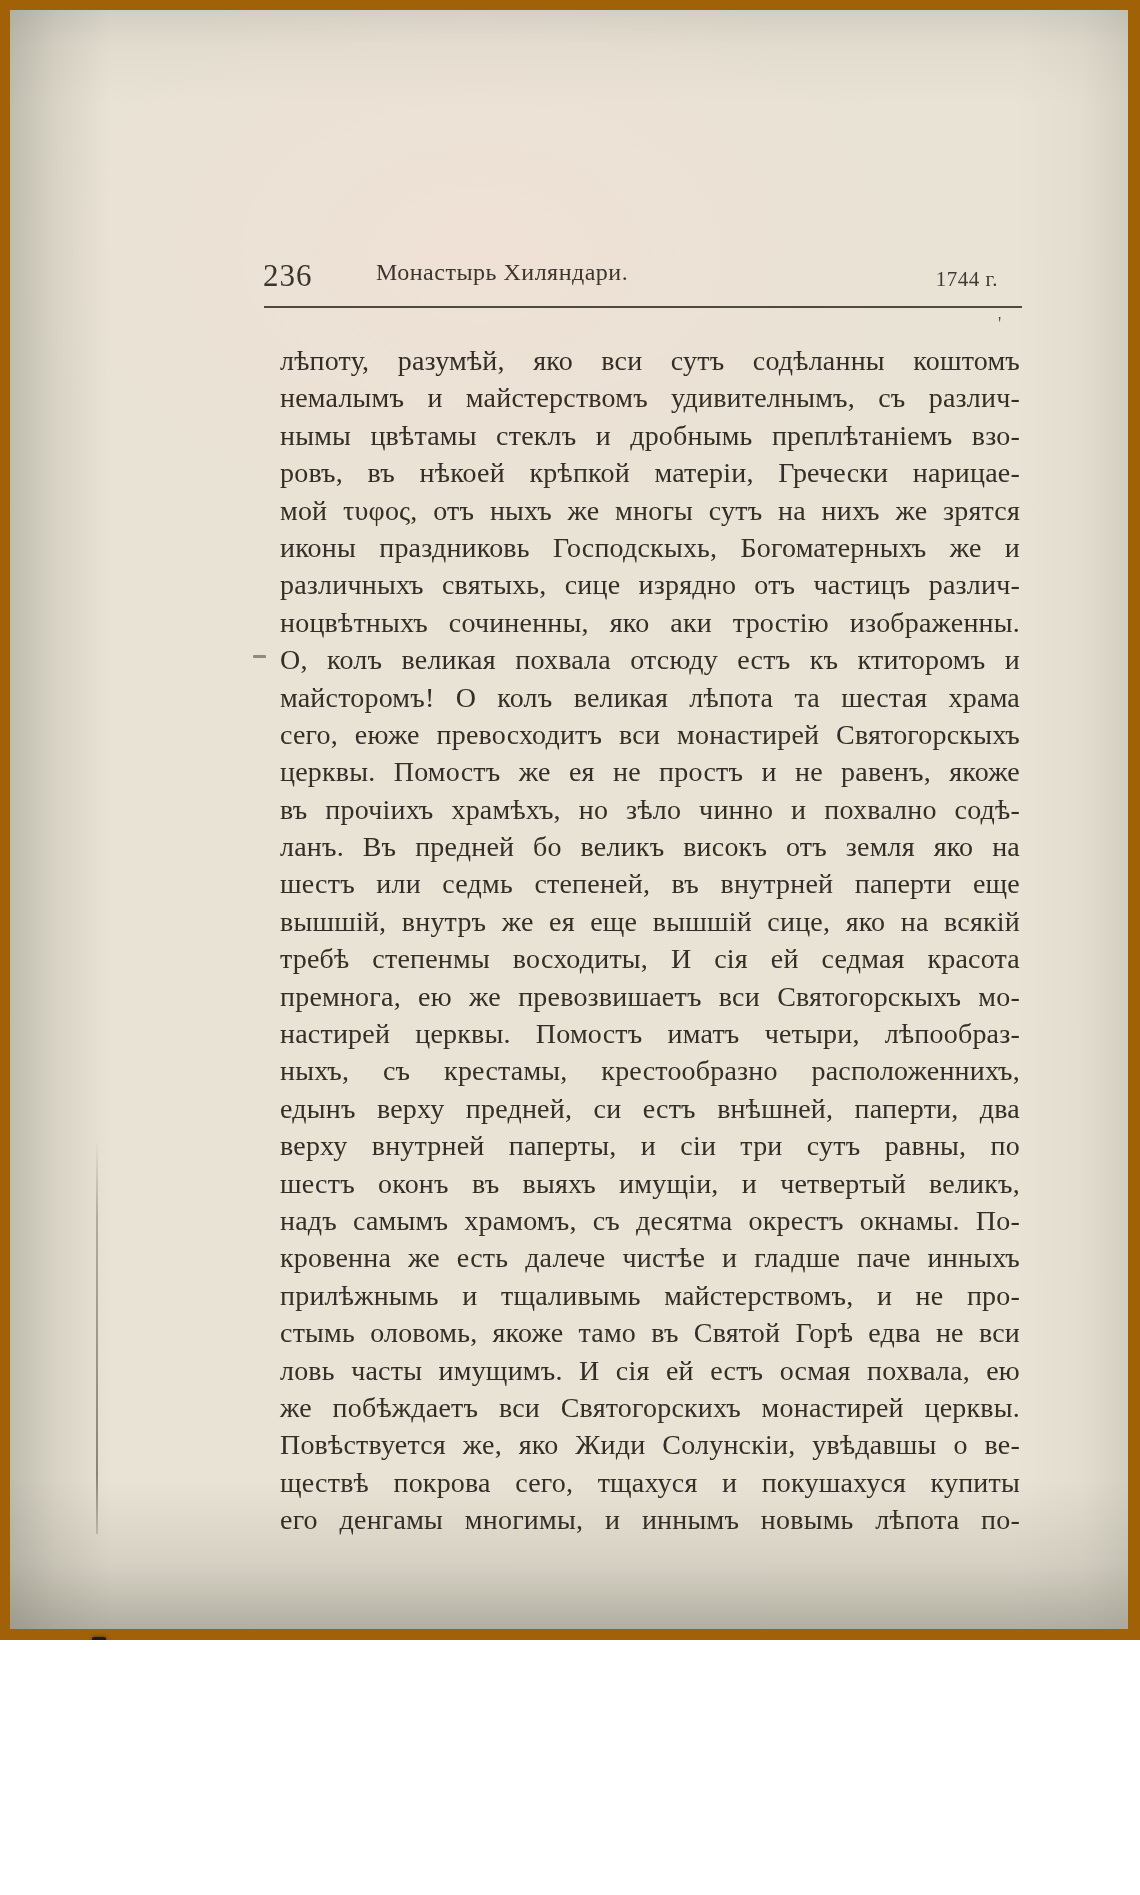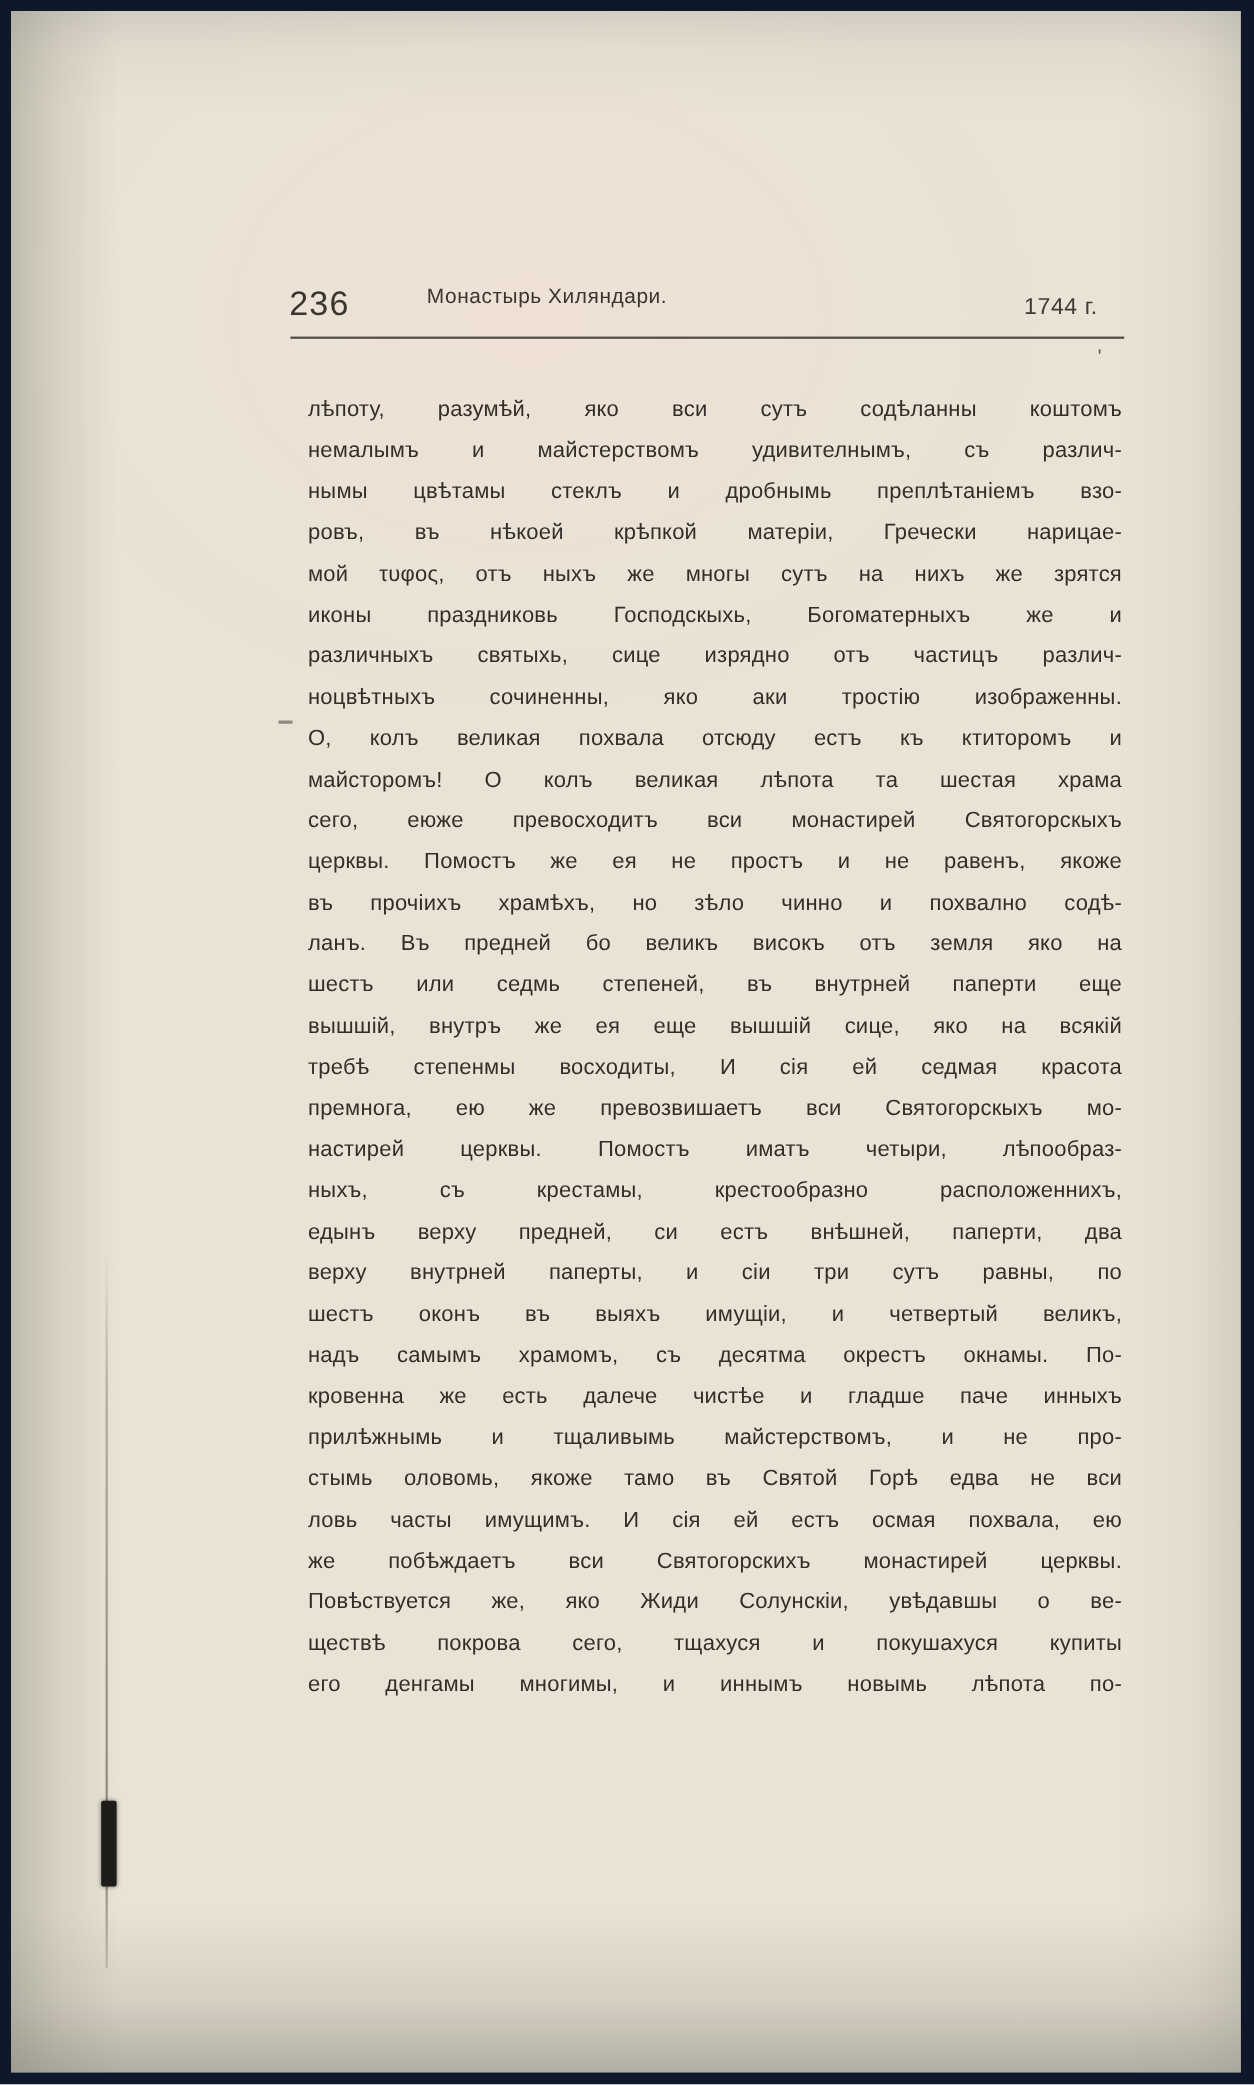--- a/index.html
+++ b/index.html
@@ -3,24 +3,24 @@
 <meta charset="utf-8">
 <style>
   html, body {
     margin: 0;
     padding: 0;
     background: #ffffff;
   }
   .stage {
     position: relative;
     width: 1140px;
-    height: 1895px;
-    background: #0f172a;
+    height: 1640px;
+    background: #a16207;
     overflow: hidden;
-    font-family: Liberation Sans, sans-serif;
+    font-family: Liberation Serif, serif;
   }
   
   .scan {
     position: absolute;
     left: 10px; top: 10px; right: 12px; bottom: 11px;
     background:
       radial-gradient(ellipse 55% 25% at 42% 15%, rgba(246,222,214,0.50), rgba(246,222,214,0) 75%),
       linear-gradient(90deg,  rgba(125,123,110,0.38) 0px, rgba(125,123,110,0.16) 45px, rgba(125,123,110,0) 100px),
       linear-gradient(270deg, rgba(150,148,135,0.26) 0px, rgba(150,148,135,0.08) 45px, rgba(150,148,135,0) 110px),
       linear-gradient(0deg,   rgba(112,110,98,0.45) 0px, rgba(112,110,98,0.16) 65px, rgba(112,110,98,0) 150px),
@@ -45,22 +45,22 @@
   }
   .hdr-num {
     position: absolute;
     left: 253px; top: 248px;
     font-size: 31px;
     color: #3a352e;
     letter-spacing: 1px;
   }
   .hdr-title {
     position: absolute;
-    left: 378px; top: 249px;
-    font-size: 19px;
+    left: 366px; top: 249px;
+    font-size: 24px;
     color: #3a352e;
     letter-spacing: 0.5px;
   }
   .hdr-year {
     position: absolute;
     right: 130px; top: 257px;
     font-size: 21px;
     color: #3f3a33;
     letter-spacing: 0.5px;
   }
@@ -71,24 +71,24 @@
     background: #4e4a41;
   }
   .rule-tick {
     position: absolute;
     left: 988px; top: 304px;
     font-size: 18px;
     color: #55504a;
   }
   .body-text {
     position: absolute;
-    left: 270px; top: 344px;
+    left: 270px; top: 332px;
     width: 740px;
     color: #332e27;
-    font-size: 20px;
+    font-size: 28px;
   }
   .body-text .line {
     height: 37.4px;
     line-height: 37.4px;
     text-align: justify;
     text-align-last: justify;
     letter-spacing: 0.2px;
     white-space: normal;
   }
   .margin-dash {

